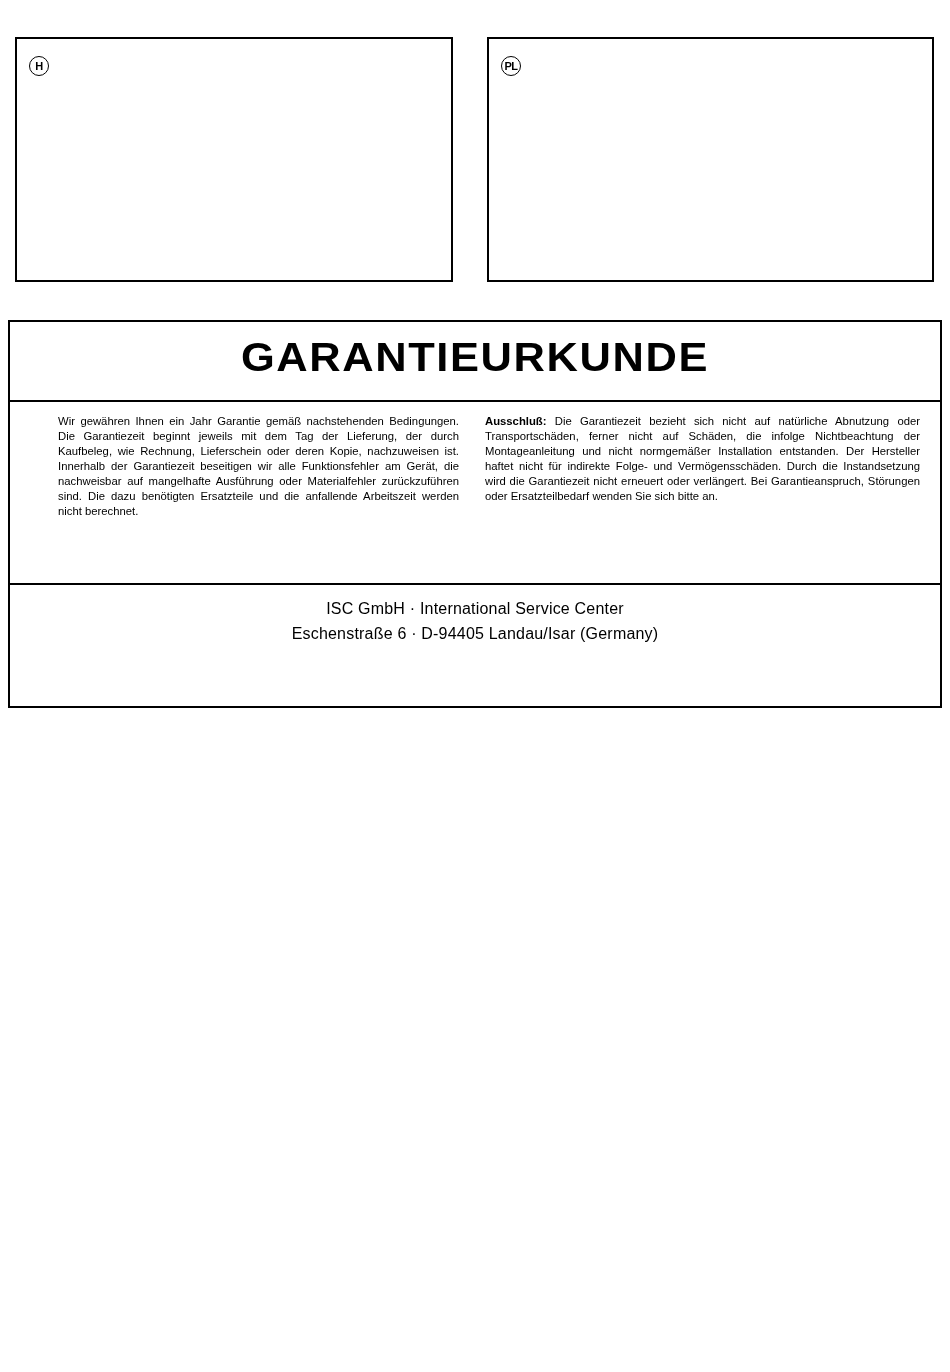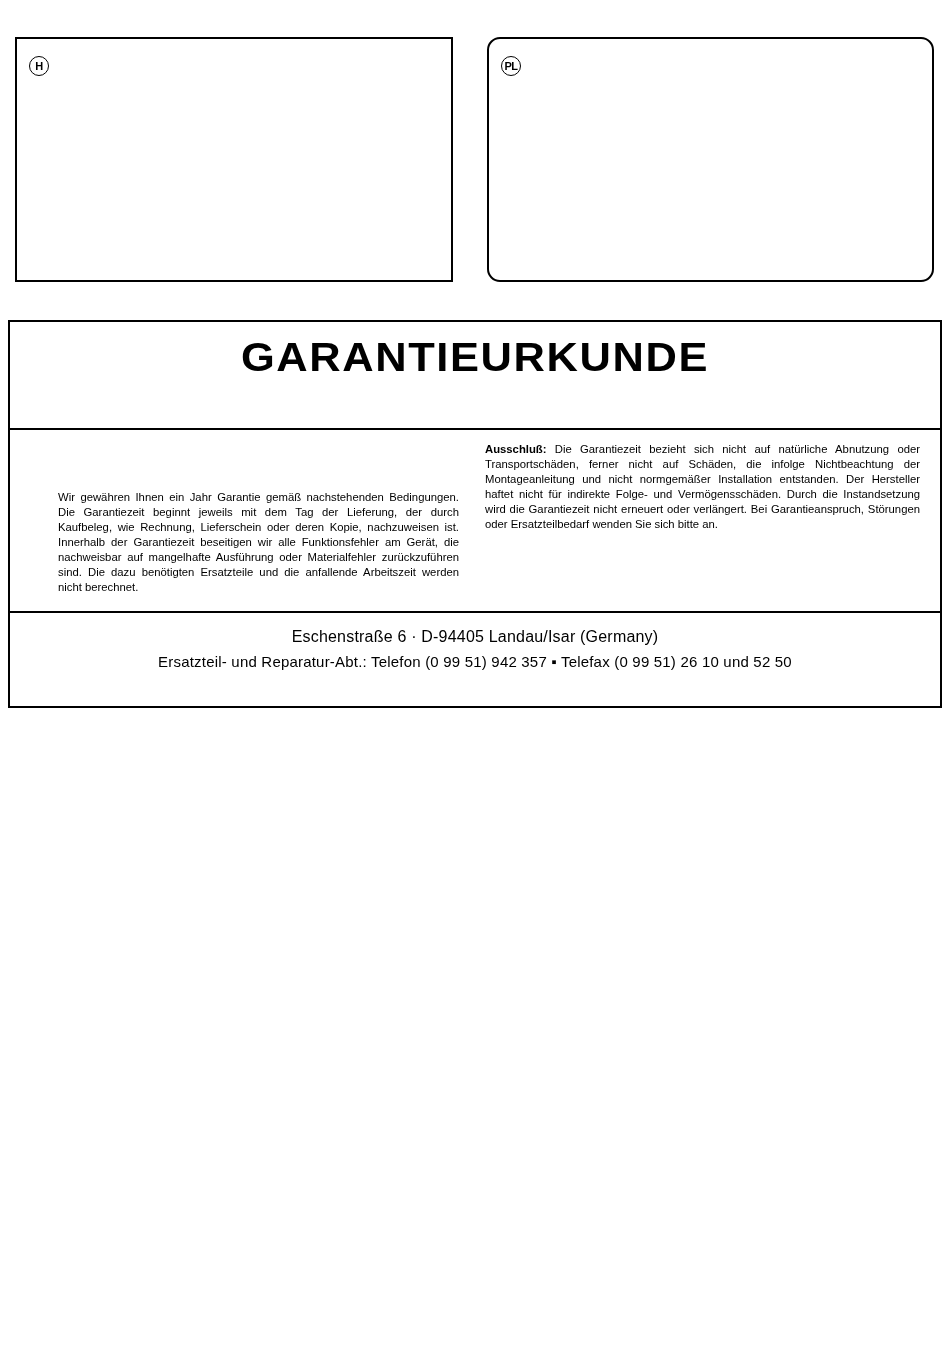--- a/index.html
+++ b/index.html
@@ -34,21 +34,20 @@
     left: 15px;
     top: 37px;
     width: 438px;
     height: 245px;
   }
   #lang-box-pl {
     left: 487px;
     top: 37px;
     width: 447px;
     height: 245px;
-    border-radius: 13px;
   }
   .lang-badge {
     position: absolute;
     left: 12px;
     top: 17px;
     width: 20px;
     height: 20px;
     border: 1.5px solid #000;
     border-radius: 50%;
     font-size: 11px;
@@ -75,21 +74,21 @@
     left: 8px;
     top: 320px;
     width: 934px;
     height: 388px;
     border: 2px solid #000;
     box-sizing: border-box;
     background: #fff;
   }
   #warranty-title-row {
     position: relative;
-    height: 108px;
+    height: 80px;
     border-bottom: 2px solid #000;
     box-sizing: border-box;
   }
   #warranty-title {
     position: absolute;
     left: 0; right: 0;
     top: 12px;
     text-align: center;
     font-family: "Liberation Sans", sans-serif;
     font-weight: bold;
@@ -108,21 +107,20 @@
     box-sizing: border-box;
     padding: 12px 10px 6px 10px;
     font-size: 11.3px;
     line-height: 1.33;
     text-align: justify;
   }
   #warranty-col-left {
     width: 50%;
     padding-left: 48px;
     padding-right: 16px;
-    margin-top: 48px;
   }
   #warranty-col-right {
     width: 50%;
     padding-left: 10px;
     padding-right: 20px;
   }
   .bold-lead {
     font-weight: bold;
   }
   #warranty-footer {
@@ -162,19 +160,19 @@
       <div id="warranty-title">GARANTIEURKUNDE</div>
     </div>
 
     <div id="warranty-columns">
       <div class="warranty-col" id="warranty-col-left">Wir gewähren Ihnen ein Jahr Garantie gemäß nachstehenden Bedingungen. Die Garantiezeit beginnt jeweils mit dem Tag der Lieferung, der durch Kaufbeleg, wie Rechnung, Lieferschein oder deren Kopie, nachzuweisen ist. Innerhalb der Garantiezeit beseitigen wir alle Funktionsfehler am Gerät, die nachweisbar auf mangelhafte Ausführung oder Materialfehler zurückzuführen sind. Die dazu benötigten Ersatzteile und die anfallende Arbeitszeit werden nicht berechnet.</div>
       <div class="warranty-col" id="warranty-col-right"><span class="bold-lead">Ausschluß:</span><span> Die Garantiezeit bezieht sich nicht auf natürliche Abnutzung oder Transportschäden, ferner nicht auf Schäden, die infolge Nichtbeachtung der Montageanleitung und nicht normgemäßer Installation entstanden. Der Hersteller haftet nicht für indirekte Folge- und Vermögensschäden.
 Durch die Instandsetzung wird die Garantiezeit nicht erneuert oder verlängert. Bei Garantieanspruch, Störungen oder Ersatzteilbedarf wenden Sie sich bitte an.</span></div>
     </div>
 
     <div id="warranty-footer">
+      <div class="footer-line">ISC GmbH · International Service Center</div>
       <div class="footer-line">Eschenstraße 6 · D-94405 Landau/Isar (Germany)</div>
-      <div class="footer-line small">Ersatzteil- und Reparatur-Abt.: Telefon (0 99 51) 942 357 ▪ Telefax (0 99 51) 26 10 und 52 50</div>
     </div>
 
   </div>
 
 </div>
 
 </body></html>

